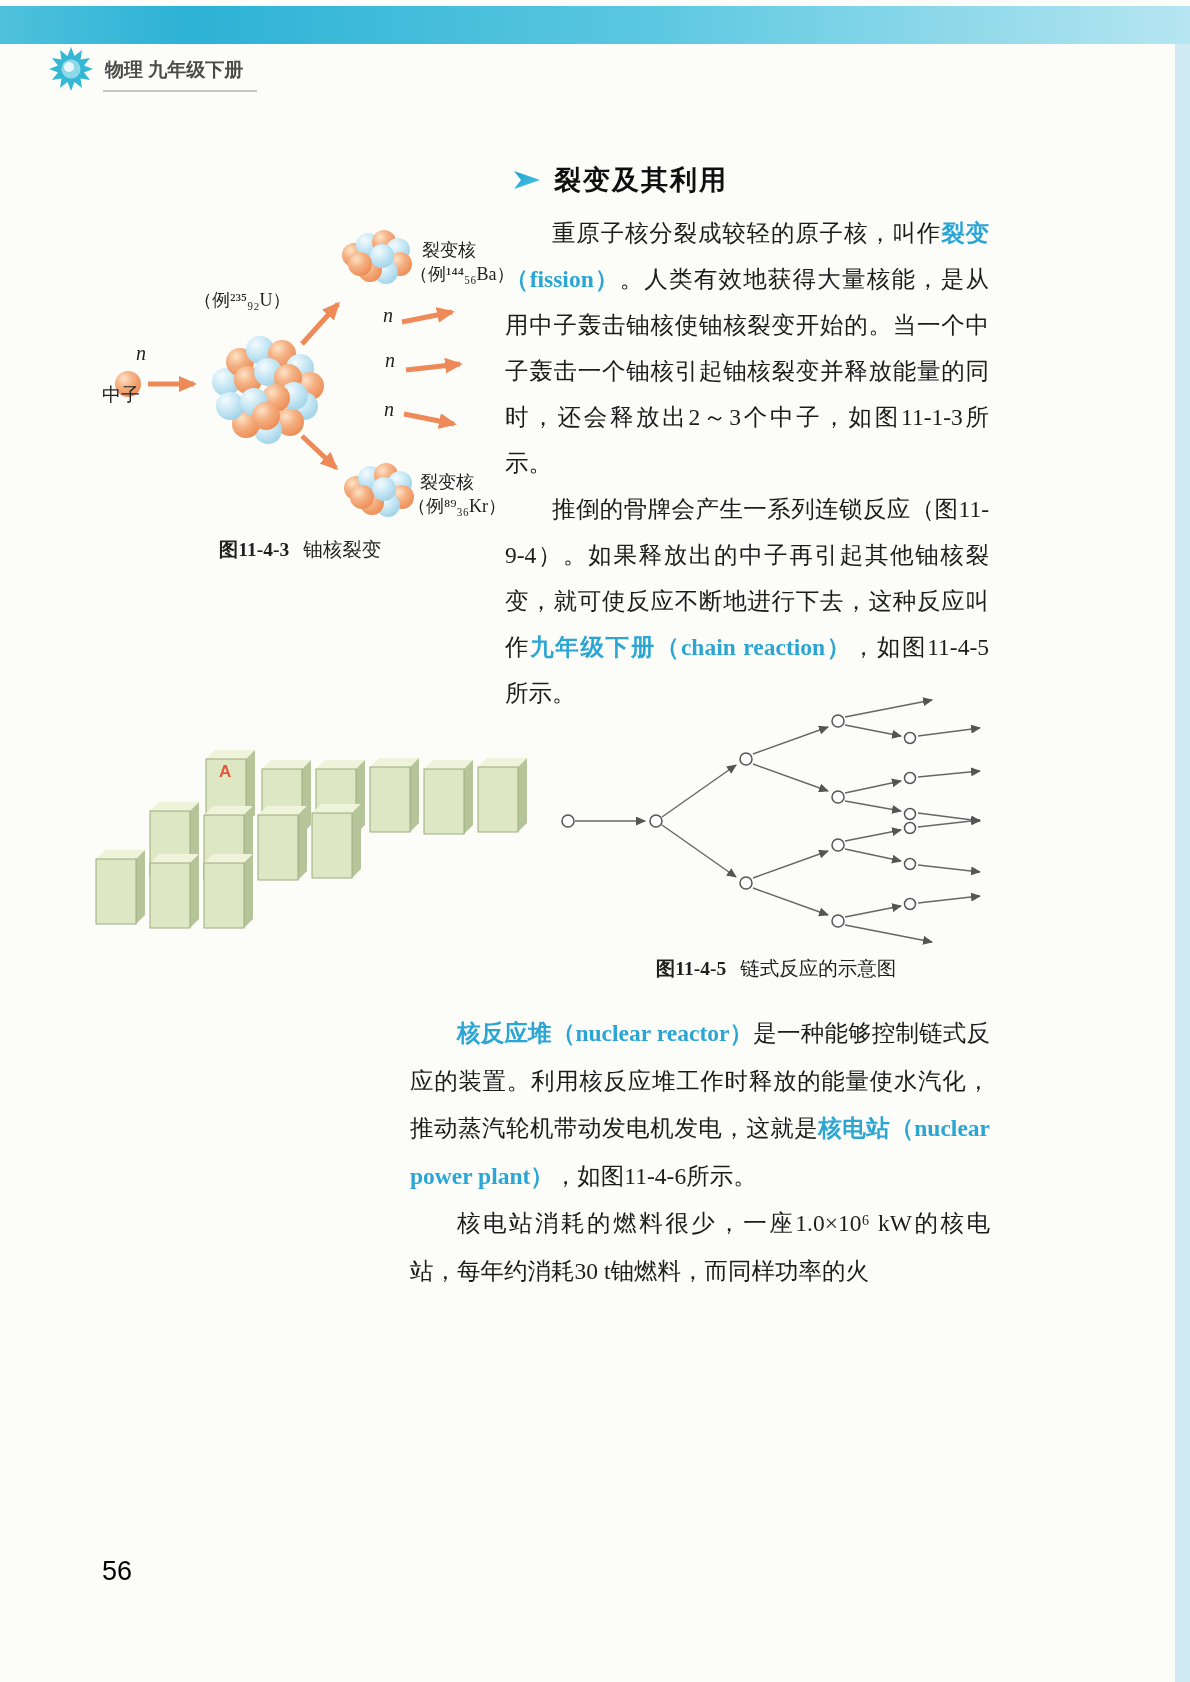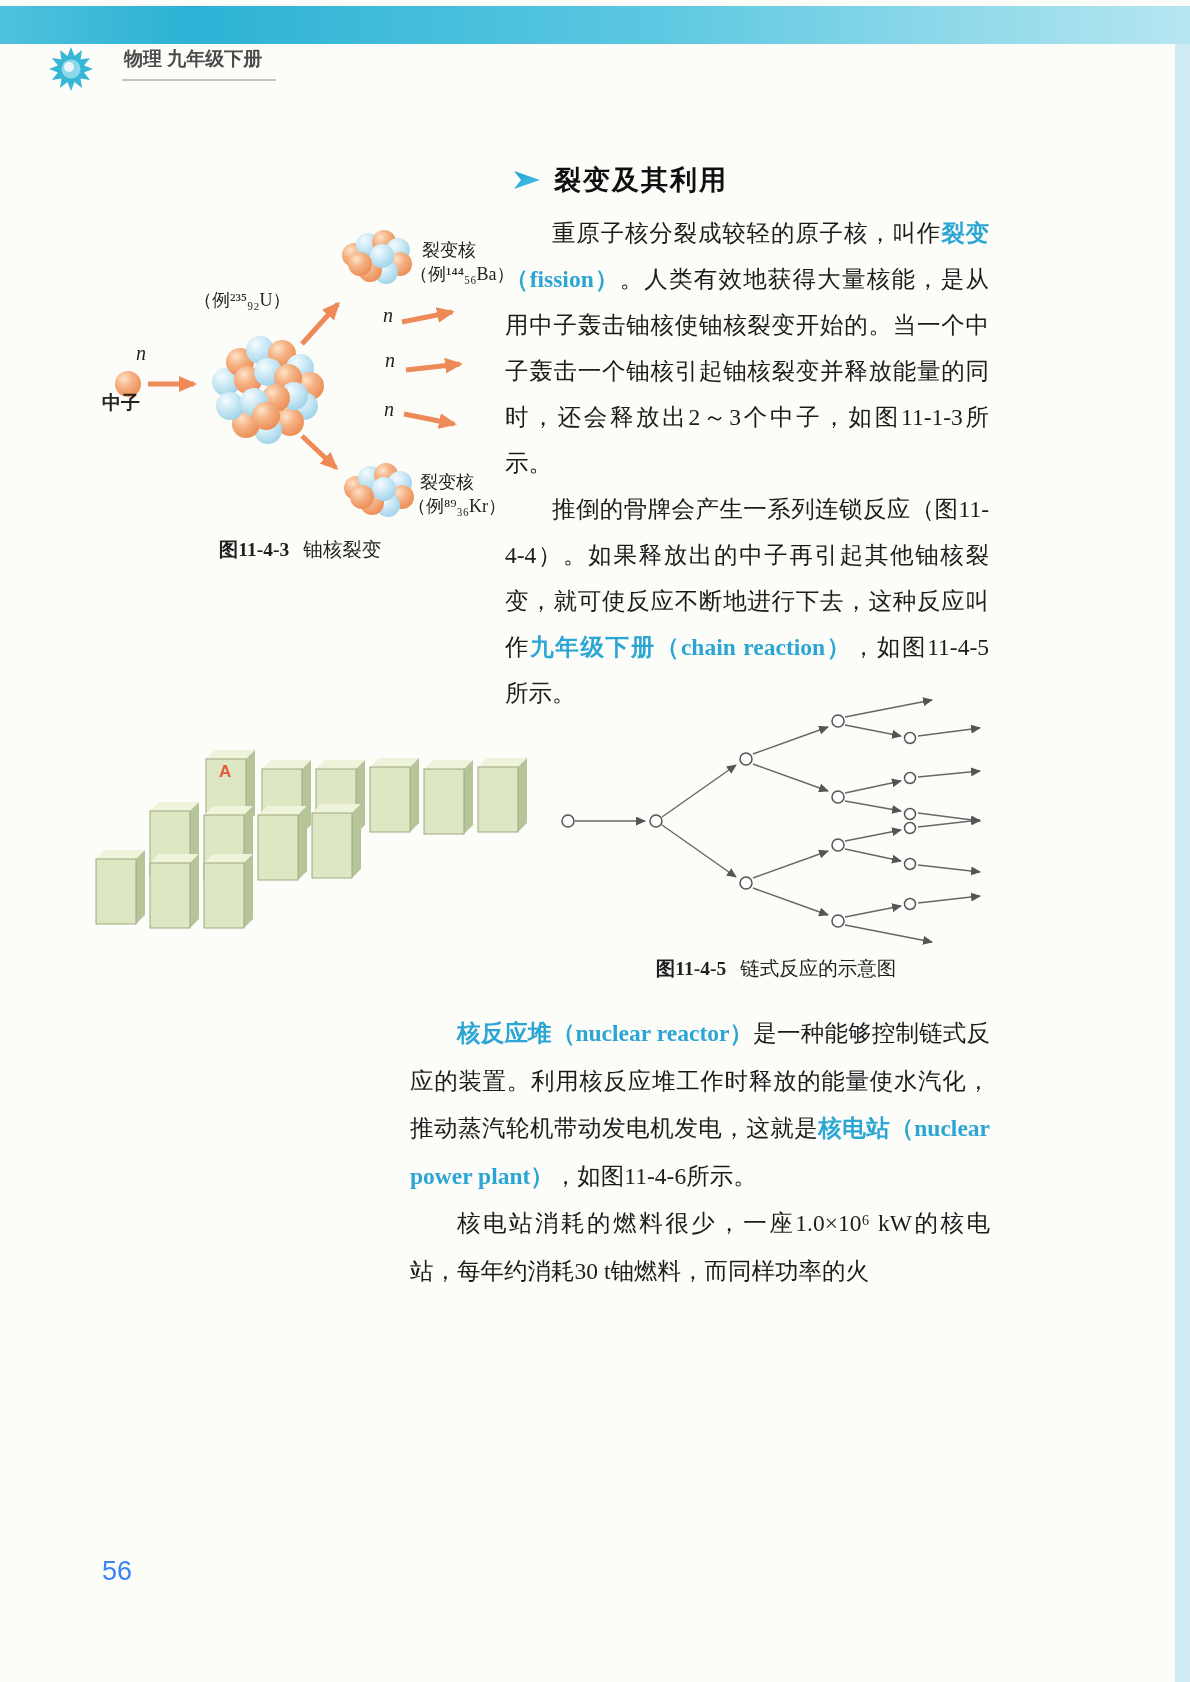--- a/index.html
+++ b/index.html
@@ -10,21 +10,21 @@
     font-family:"Liberation Serif","DejaVu Serif",serif; color:#1d1d1d;
   }
   .top-bar {
     position:absolute; top:6px; left:0; width:100%; height:38px;
     background:linear-gradient(90deg,#4fc1dd 0%,#2cb2d5 16%,#5cc8e1 55%,#b6e6f1 100%);
   }
   .right-strip {
     position:absolute; top:44px; right:0; width:15px; height:1638px;
     background:#cfeaf3;
   }
-  .page-header { position:absolute; top:46px; left:48px; display:flex; align-items:flex-start; gap:28px; }
+  .page-header { position:absolute; top:46px; left:48px; display:flex; align-items:flex-end; gap:9px; }
   .header-title {
     font-family:"Liberation Sans","DejaVu Sans",sans-serif; font-weight:bold;
     font-size:19px; color:#4b4b4b; padding:0 14px 7px 2px; border-bottom:2px solid #c3c3c3;
   }
   .section-heading { position:absolute; top:162px; left:512px; display:flex; align-items:center; gap:12px; }
   .section-heading .title {
     font-family:Liberation Mono, monospace; font-weight:bold;
     font-size:27px; color:#0f0f0f; letter-spacing:2px;
   }
   
@@ -42,21 +42,21 @@
   .flabel { position:absolute; font-size:19px; color:#222; white-space:nowrap; }
   .flabel.small { font-size:18px; }
   .flabel.n { font-style:italic; font-size:20px; }
   .fig-caption {
     position:absolute; left:0; width:100%; text-align:center;
     font-size:19.5px; color:#1f1f1f; white-space:nowrap;
   }
   .cap-no { font-weight:bold; margin-right:14px; }
   .page-number {
     position:absolute; left:102px; top:1556px;
-    font-family:"Liberation Sans","DejaVu Sans",sans-serif; font-size:27px; color:#3b82f6;
+    font-family:"Liberation Sans","DejaVu Sans",sans-serif; font-size:27px; color:#000000;
   }
 </style>
 </head>
 <body>
 
 <div class="page">
 
   <div class="top-bar"></div>
   <div class="right-strip"></div>
 
@@ -151,38 +151,38 @@
           <circle cx="310" cy="281" r="12" fill="url(#gb)"></circle>
         <circle cx="312" cy="295" r="12" fill="url(#go)"></circle>
           <circle cx="298" cy="303" r="12" fill="url(#gb)"></circle>
         <circle cx="282" cy="301" r="12" fill="url(#go)"></circle>
           <circle cx="294" cy="287" r="12" fill="url(#gb)"></circle>
         <circle cx="272" cy="295" r="12" fill="url(#go)"></circle>
       </g>
     </svg>
 
     <span class="flabel n" style="left:46px; top:140px;">n</span>
-    <span class="flabel" style="left:12px; top:188px;font-weight:bold;">中子</span>
+    <span class="flabel" style="left:12px; top:180px;">中子</span>
     <span class="flabel small" style="left:104px; top:86px;">（例²³⁵₉₂U）</span>
     <span class="flabel small" style="left:332px; top:36px;">裂变核</span>
     <span class="flabel small" style="left:320px; top:60px;">（例¹⁴⁴₅₆Ba）</span>
     <span class="flabel small" style="left:330px; top:268px;">裂变核</span>
     <span class="flabel small" style="left:318px; top:292px;">（例⁸⁹₃₆Kr）</span>
     <span class="flabel n" style="left:293px; top:102px;">n</span>
     <span class="flabel n" style="left:295px; top:147px;">n</span>
     <span class="flabel n" style="left:294px; top:196px;">n</span>
 
     <figcaption class="fig-caption" style="top:334px;">
       <span class="cap-no">图11-4-3</span><span>铀核裂变</span>
     </figcaption>
   </figure>
 
   <div class="col-text">
     <p class="para"><span>重原子核分裂成较轻的原子核，叫作</span><span class="term-zh">裂变</span><span class="term-en">（fission）</span><span>。人类有效地获得大量核能，是从用中子轰击铀核使铀核裂变开始的。当一个中子轰击一个铀核引起铀核裂变并释放能量的同时，还会释放出2～3个中子，如图11-1-3所示。</span></p>
-    <p class="para"><span>推倒的骨牌会产生一系列连锁反应（图11-4-4）。如果释放出的中子再引起其他铀核裂变，就可使反应不断地进行下去，这种反应叫作</span><span class="term-zh">九年级下册</span><span class="term-en">（chain reaction）</span><span>，如图11-4-5所示。</span></p>
+    <p class="para"><span>推倒的骨牌会产生一系列连锁反应（图11-9-4）。如果释放出的中子再引起其他铀核裂变，就可使反应不断地进行下去，这种反应叫作</span><span class="term-zh">九年级下册</span><span class="term-en">（chain reaction）</span><span>，如图11-4-5所示。</span></p>
   </div>
 
   <figure class="fig fig-dominoes">
     <svg width="455" height="202" viewBox="0 0 455 202">
       <defs>
         <g id="dom">
           <polygon points="0,9 9,0 49,0 40,9" fill="#eef3da"></polygon>
           <polygon points="40,9 49,0 49,65 40,74" fill="#b6c49a"></polygon>
           <rect x="0" y="9" width="40" height="65" fill="#dde7c3" stroke="#9cab7e" stroke-width="1"></rect>
         </g>

